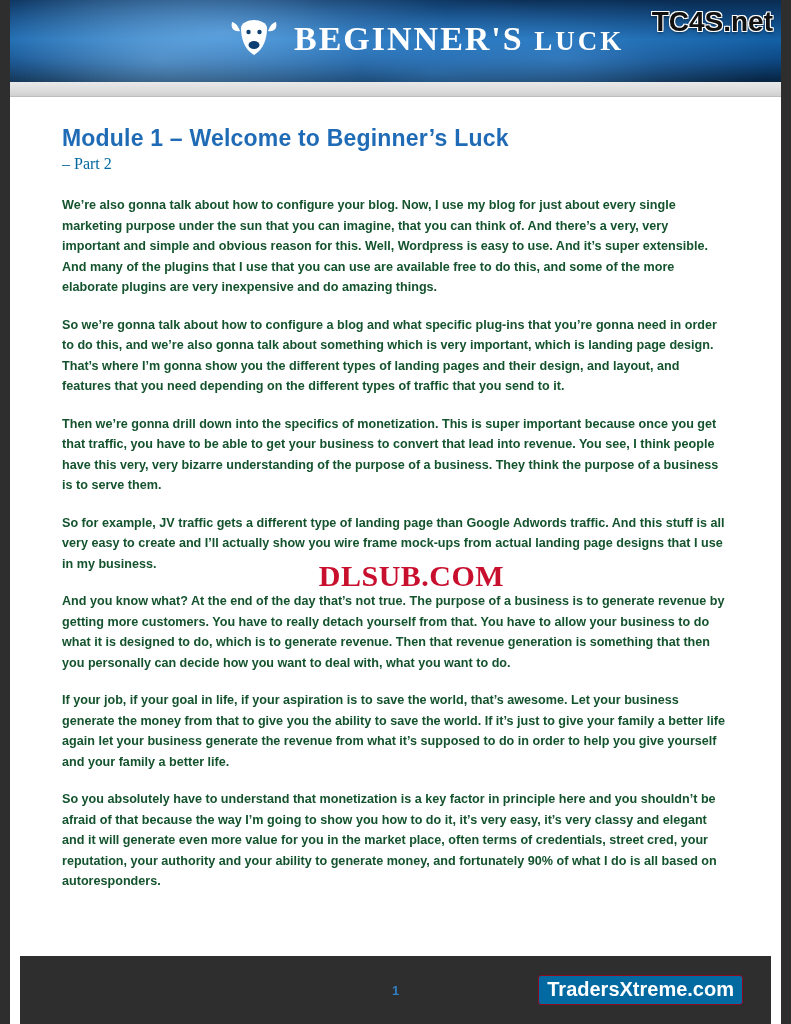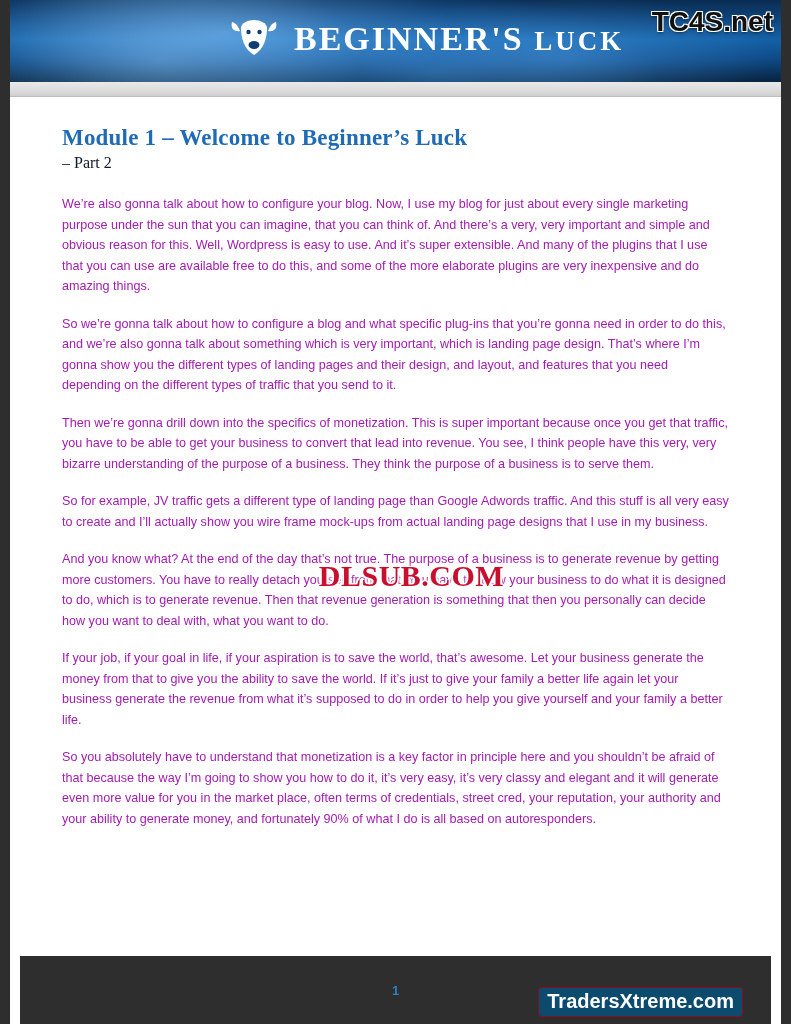--- a/index.html
+++ b/index.html
@@ -114,43 +114,44 @@
 
   
   .content {
     padding: 28px 52px 0 52px;
     height: 840px;
     box-sizing: border-box;
     position: relative;
   }
   h1.doc-title {
     margin: 0;
-    font-family: Liberation Serif, serif;
+    font-family: Liberation Sans, sans-serif;
     font-size: 23px;
     font-weight: bold;
     color: #1f6bb5;
     letter-spacing: 0.2px;
   }
   h2.doc-subtitle {
     margin: 3px 0 0 0;
     font-family: "Liberation Serif", serif;
     font-size: 16px;
     font-weight: normal;
-    color: #0f172a;
+    color: #0369a1;
   }
   .body-copy {
     margin-top: 22px;
   }
   .body-copy p {
     margin: 0 0 17px 0;
     font-family: "Liberation Sans", sans-serif;
     font-size: 12.6px;
     line-height: 20.5px;
-    color: #a21caf;
+    color: #14532d;
     text-align: left;
+    font-weight: bold;
   }
 
   
   .watermark {
     position: absolute;
     left: 50%;
     top: 462px;
     transform: translateX(-50%);
     font-family: "Liberation Serif", serif;
     font-weight: bold;
@@ -190,26 +191,25 @@
   }
   .footer-logo {
     position: absolute;
     right: 28px;
     top: 50%;
     transform: translateY(-50%);
     font-family: "Liberation Sans", sans-serif;
     font-weight: bold;
     font-size: 20px;
     color: #ffffff;
-    background: #0c4a6e;
+    background: #0369a1;
     padding: 2px 8px 3px 8px;
     border-radius: 3px;
     border: 1px solid #8d0a20;
     white-space: nowrap;
-    margin-top: 12px;
   }
 </style>
 </head>
 <body>
 
 <div class="page">
 
   <div class="header">
     <div class="brand">
       <span class="brand-mark">

